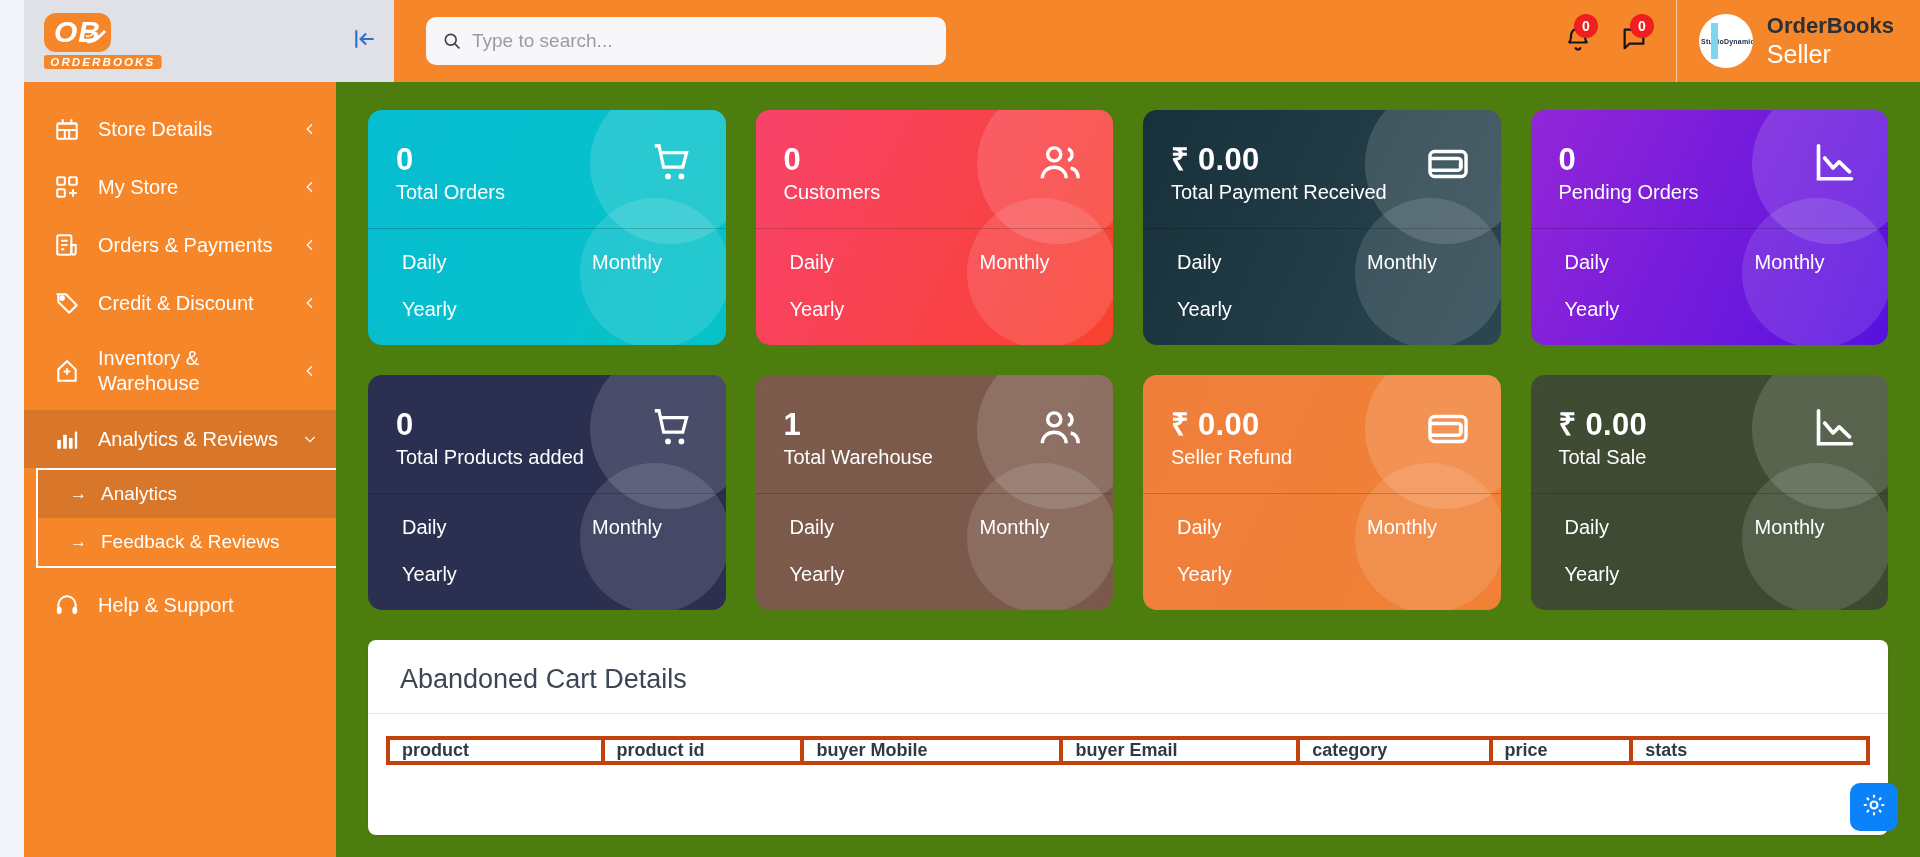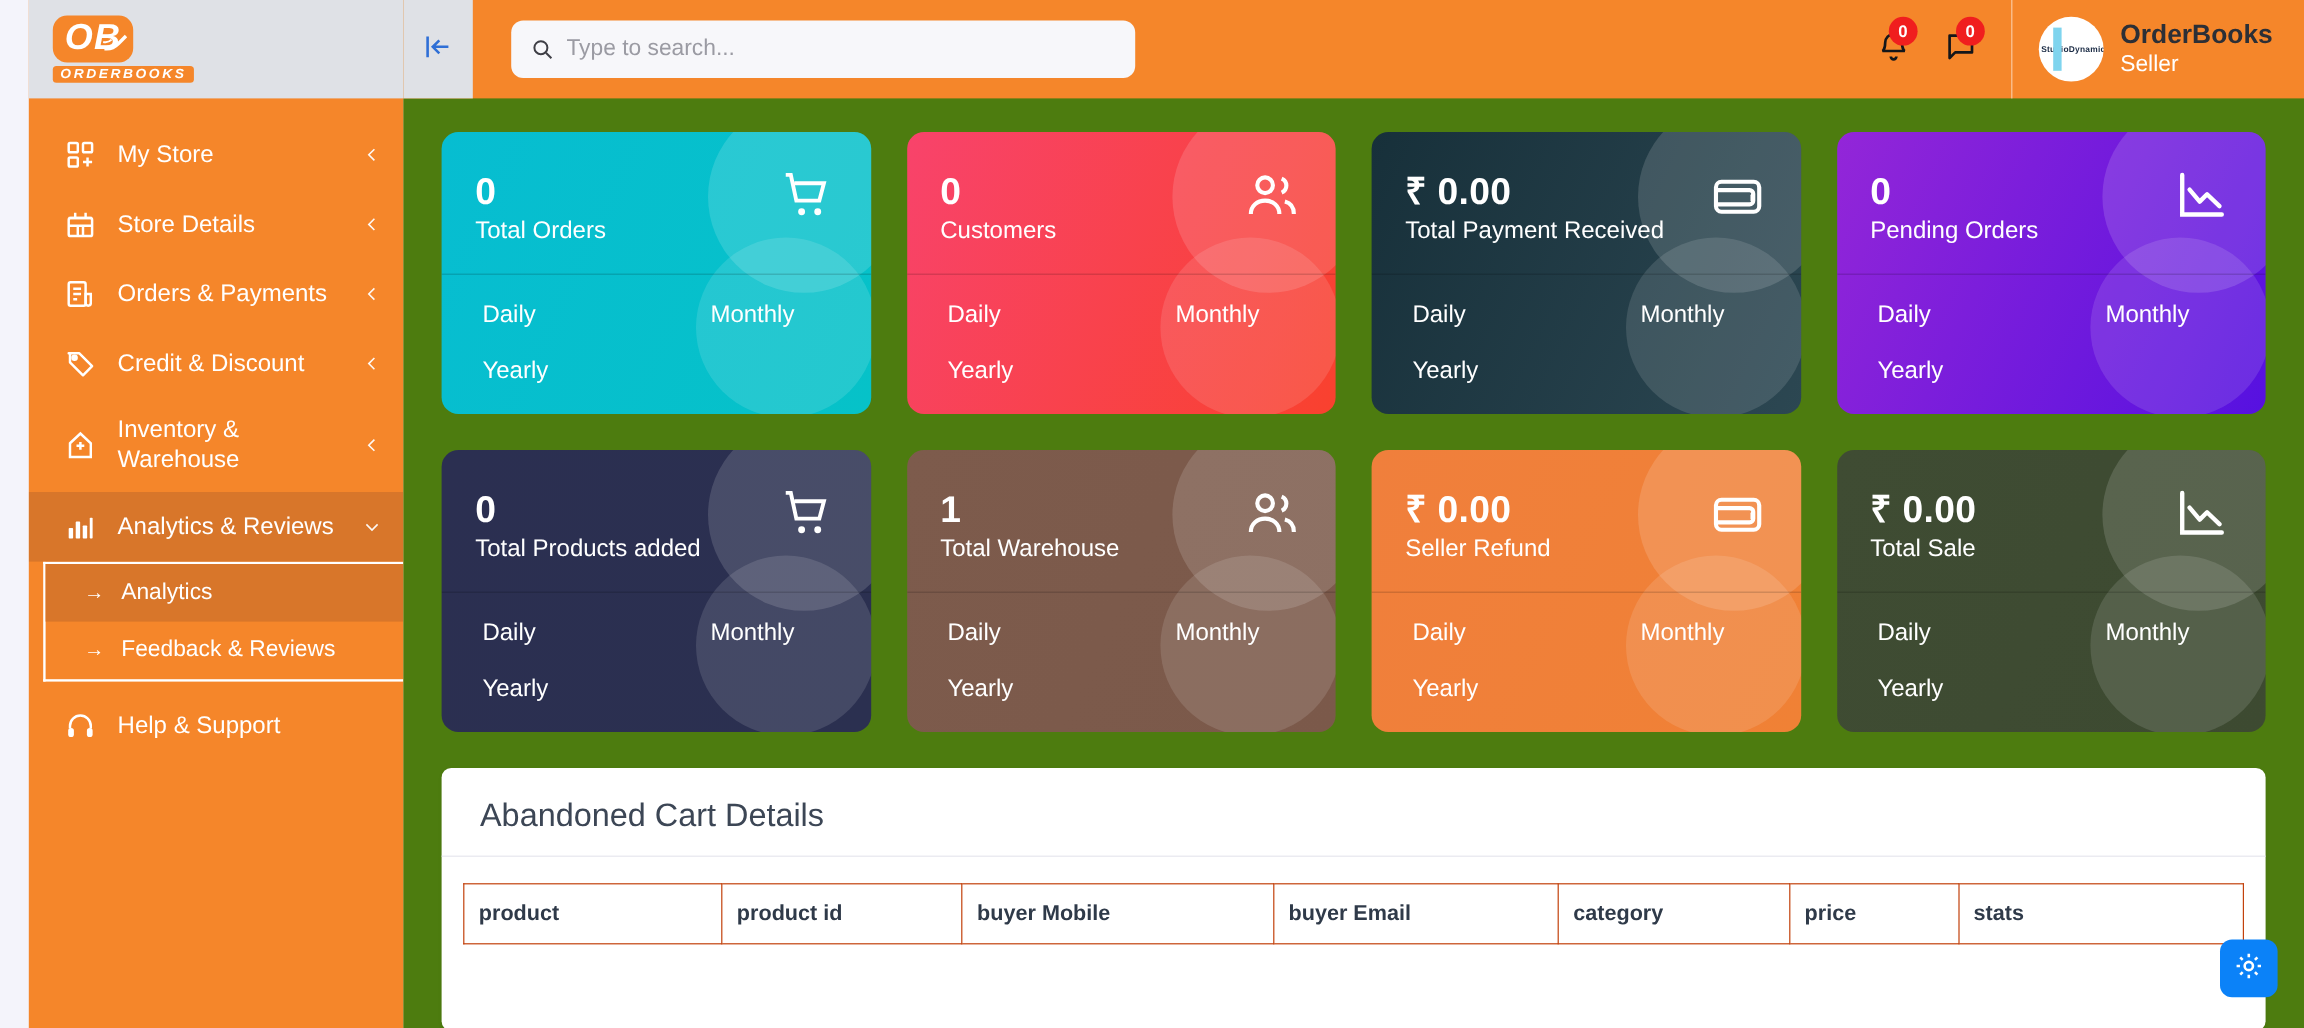--- a/index.html
+++ b/index.html
@@ -72,21 +72,21 @@
     border-left:1px solid rgba(255,255,255,.55); margin-left:14px; cursor:pointer;
   }
   .avatar {
     width:54px; height:54px; border-radius:50%; background:#fff; overflow:hidden;
     display:flex; align-items:center; justify-content:center; flex:0 0 54px; position:relative;
   }
   .avatar .bar { position:absolute; left:12px; top:9px; width:7px; height:36px; background:#7fd4ee; }
   .avatar .txt { font-size:7px; font-weight:bold; color:#1a2a44; letter-spacing:.2px; padding-left:8px; }
   .profile .names { line-height:1.2; }
   .profile .pname { color:#2c2f36; font-size:22px; font-weight:bold; }
-  .profile .prole { color:#fff; font-size:19px; }
+  .profile .prole { color:#fff; font-size:25px; }
 
   .content { flex:1; padding:28px 32px 0 32px; overflow:hidden; }
 
   .grid { display:grid; grid-template-columns:repeat(4,1fr); gap:30px; }
   .card {
     border-radius:14px; position:relative; overflow:hidden; height:235px;
     color:#fff; cursor:pointer;
   }
   .card .deco1, .card .deco2 {
     position:absolute; border-radius:50%; background:rgba(255,255,255,.14); pointer-events:none;
@@ -106,21 +106,21 @@
 
   .panel {
     background:#fff; border-radius:8px; margin-top:30px; padding:24px 18px 30px 18px;
     box-shadow:0 1px 3px rgba(0,0,0,.06);
   }
   .panel h2 { font-size:27px; color:#3c4655; font-weight:normal; padding:0 14px 18px 14px; }
   .panel .sep { height:1px; background:#e6e6ee; margin:0 -18px 22px -18px; }
   table { border-collapse:collapse; width:100%; table-layout:fixed; }
   th {
     text-align:left; font-size:18px; color:#2f3a49; font-weight:bold;
-    padding:14px 12px; border:1px solid #c2410c;
+    padding:0 12px; border:4px solid #c2410c;
   }
   tbody tr td { height:42px; border:none; }
 
   .fab {
     position:absolute; right:22px; bottom:26px; width:48px; height:48px;
     background:#0b82f8; border-radius:10px; display:flex; align-items:center;
     justify-content:center; cursor:pointer; z-index:20;
   }
 </style>
 </head>
@@ -143,42 +143,42 @@
         <div class="logo-word">ORDERBOOKS</div>
       </div>
     </div>
 
     <nav class="nav">
 
 
       <div class="nav-item">
         <span class="ico">
           <svg width="26" height="26" viewBox="0 0 24 24" fill="none" stroke="#fff" stroke-width="1.9">
+              <rect x="3" y="7" width="18" height="14" rx="1.5"></rect>
+              <path d="M3 7h18M8 3v4M16 3v4M3 13h18M10 13v8M14 13v8"></path>
+            </svg>
+        </span>
+        <span class="lbl">Store Details</span>
+        <span class="chev">
+          <svg width="16" height="16" viewBox="0 0 24 24" fill="none" stroke="#fff" stroke-width="2">
+              <path d="M15 5l-7 7 7 7"></path>
+            </svg>
+        </span>
+      </div>
+
+      <div class="nav-item">
+        <span class="ico">
+          <svg width="26" height="26" viewBox="0 0 24 24" fill="none" stroke="#fff" stroke-width="1.9">
               <rect x="3" y="3" width="7" height="7" rx="1"></rect>
               <rect x="14" y="3" width="7" height="7" rx="1"></rect>
               <rect x="3" y="14" width="7" height="7" rx="1"></rect>
               <path d="M17.5 14v7M14 17.5h7"></path>
             </svg>
         </span>
         <span class="lbl">My Store</span>
-        <span class="chev">
-          <svg width="16" height="16" viewBox="0 0 24 24" fill="none" stroke="#fff" stroke-width="2">
-              <path d="M15 5l-7 7 7 7"></path>
-            </svg>
-        </span>
-      </div>
-
-      <div class="nav-item">
-        <span class="ico">
-          <svg width="26" height="26" viewBox="0 0 24 24" fill="none" stroke="#fff" stroke-width="1.9">
-              <rect x="3" y="7" width="18" height="14" rx="1.5"></rect>
-              <path d="M3 7h18M8 3v4M16 3v4M3 13h18M10 13v8M14 13v8"></path>
-            </svg>
-        </span>
-        <span class="lbl">Store Details</span>
         <span class="chev">
           <svg width="16" height="16" viewBox="0 0 24 24" fill="none" stroke="#fff" stroke-width="2">
               <path d="M15 5l-7 7 7 7"></path>
             </svg>
         </span>
       </div>
 
       <div class="nav-item">
         <span class="ico">
           <svg width="26" height="26" viewBox="0 0 24 24" fill="none" stroke="#fff" stroke-width="1.9">

